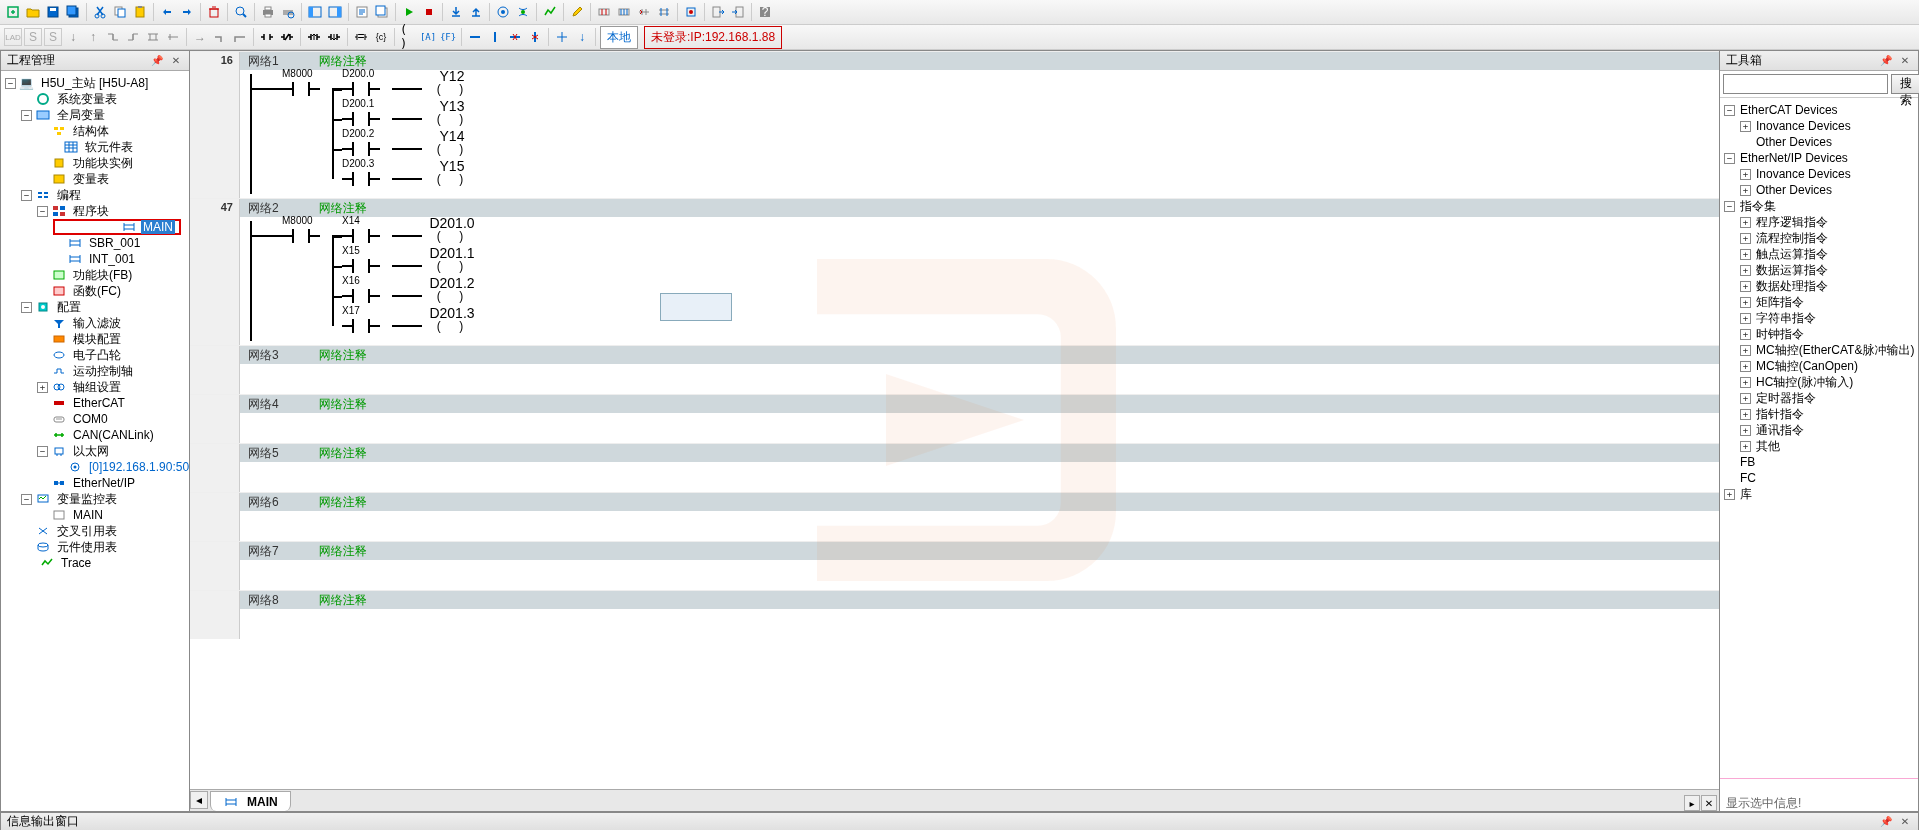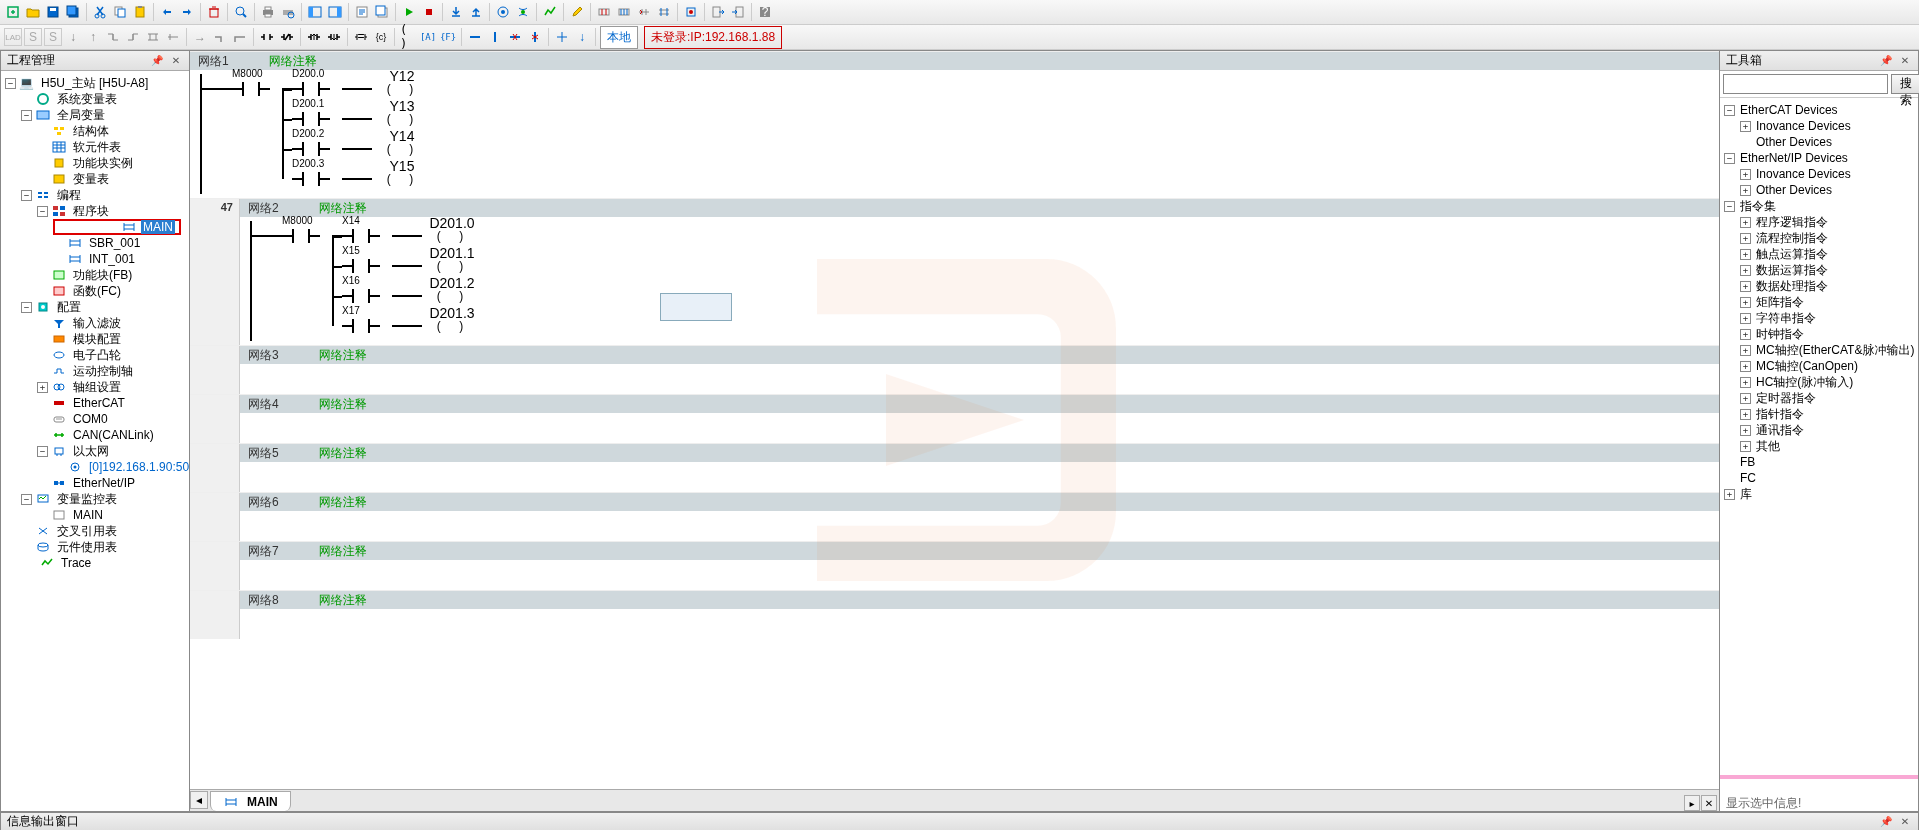--- a/index.html
+++ b/index.html
@@ -54,21 +54,21 @@
     .c-bar { width: 2px; height: 14px; background: #000; }
     .c-gap { width: 14px; border-top: 2px solid transparent; }
     .coil { display: flex; flex-direction: column; align-items: center; position: relative; width: 60px; }
     .coil-label { position: absolute; top: -14px; font-size: 14px; }
     .coil-sym { letter-spacing: 4px; }
     
     .right-panel { width: 200px; flex-shrink: 0; display: flex; flex-direction: column; }
     .search-row { display: flex; padding: 3px; gap: 3px; border-bottom: 1px solid #ccc; }
     .search-input { flex: 1; height: 20px; border: 1px solid #888; padding: 0 4px; }
     .search-btn { height: 20px; padding: 0 8px; border: 1px solid #888; background: linear-gradient(#f8f8f8,#e0e0e0); cursor: pointer; }
-    .info-footer { height: 20px; border-top: 4px solid #f9a8d4; padding: 16px 6px; color: #666; }
+    .info-footer { height: 20px; border-top: 1px solid #f9a8d4; padding: 16px 6px; color: #666; }
     
     .bottom-panel { height: 18px; border-top: 1px solid #888; }
     
     .watermark { position: absolute; top: 50%; left: 50%; transform: translate(-50%, -50%); width: 500px; height: 460px; opacity: 0.06; pointer-events: none; z-index: 0; }
     .floating-box { position: absolute; top: 242px; left: 470px; width: 72px; height: 28px; background: #e8f0f8; border: 1px solid #8ab; z-index: 5; }
     
     svg { display: block; }
   </style>
 </head>
 <body>
@@ -430,21 +430,21 @@
           <span class="tree-toggle empty"></span>
           <span class="tree-icon">
             <svg width="14" height="12">
               <rect x="2" y="2" width="4" height="3" fill="#fc0"></rect>
               <rect x="8" y="2" width="4" height="3" fill="#fc0"></rect>
               <rect x="5" y="7" width="4" height="3" fill="#fc0"></rect>
             </svg>
           </span>
           <span class="tree-label">结构体</span>
         </div>
-      <div class="tree-item" style="padding-left:36px">
+      <div class="tree-item" style="padding-left:48px">
           <span class="tree-toggle empty"></span>
           <span class="tree-icon">
             <svg width="14" height="12">
               <rect x="1" y="1" width="12" height="10" fill="#fff" stroke="#06c"></rect>
               <path d="M1 4h12M1 7h12M5 1v10M9 1v10" stroke="#06c"></path>
             </svg>
           </span>
           <span class="tree-label">软元件表</span>
         </div>
       <div class="tree-item" style="padding-left:36px">
@@ -698,20 +698,21 @@
     </div>
   </div>
 
   <div class="panel center-panel">
     <div class="ladder-area" id="ladder-area">
       <svg class="watermark" viewBox="0 0 100 100">
           <path d="M20 15 h50 a15 15 0 0 1 15 15 v40 a15 15 0 0 1-15 15 h-50 v-12 h48 a5 5 0 0 0 5-5 v-36 a5 5 0 0 0-5-5 h-48 z M35 40 l30 10 -30 10 z" fill="#e85d00"></path>
         </svg>
       <div class="floating-box"></div>
     <div class="network-row">
+    <div class="line-gutter bold">16</div>
     <div class="net-content">
       <div class="net-head">
         <span class="net-label">网络1</span>
         <span class="net-comment">网络注释</span>
       </div>
       <div class="ladder-body" style="min-height:0px">
               <div class="rung">
         <div class="rail"></div>
         <div class="wire"></div>
                 <div class="contact">

